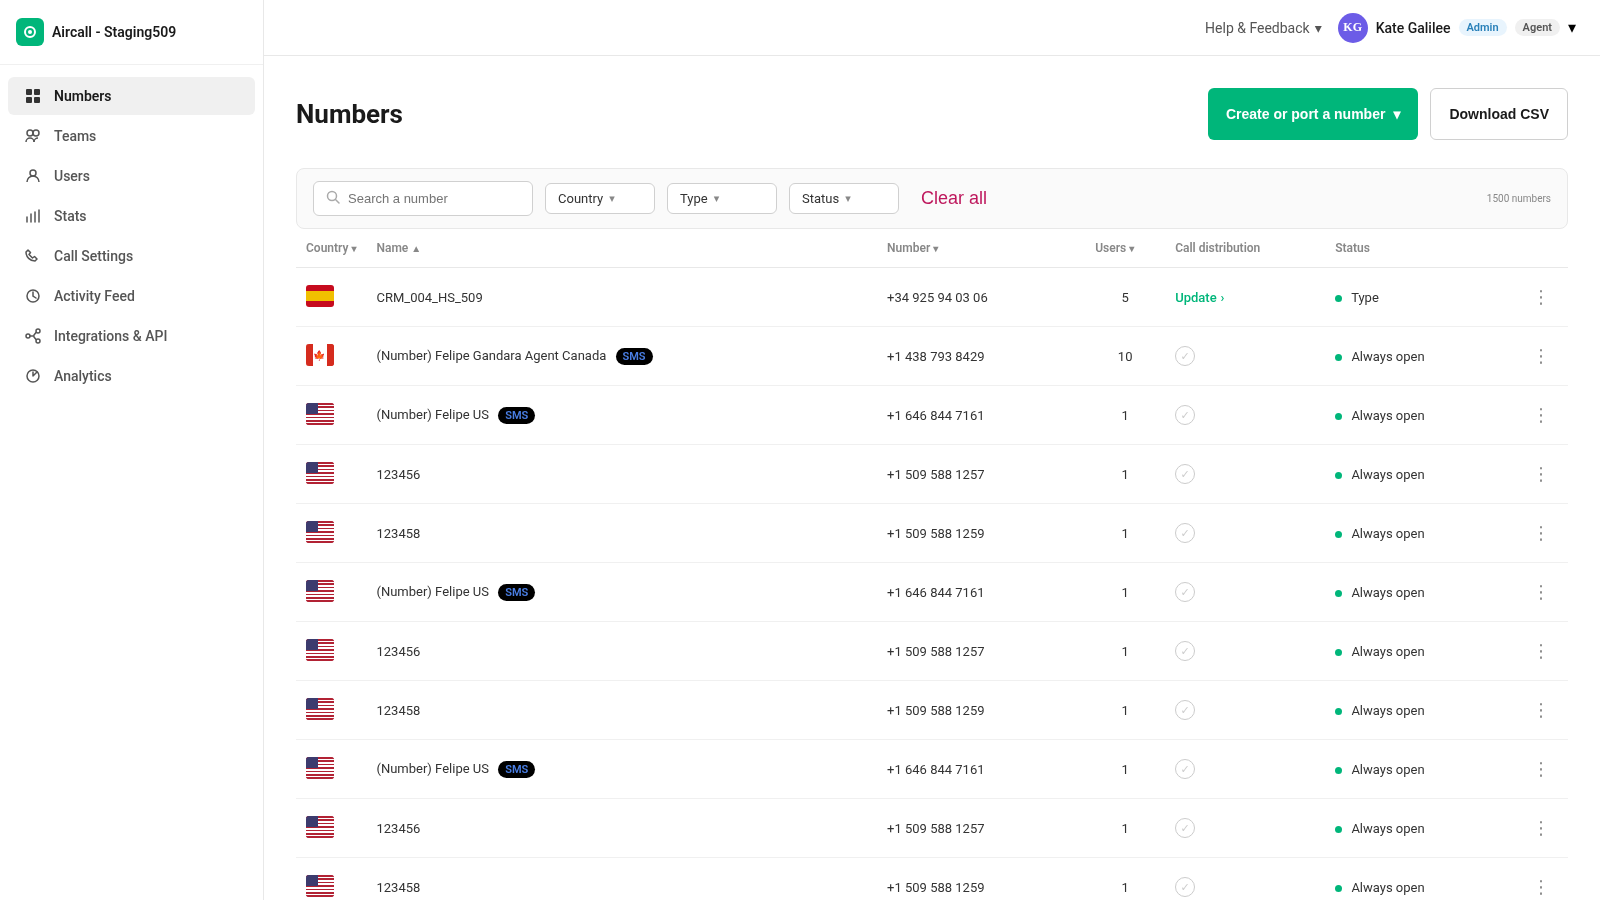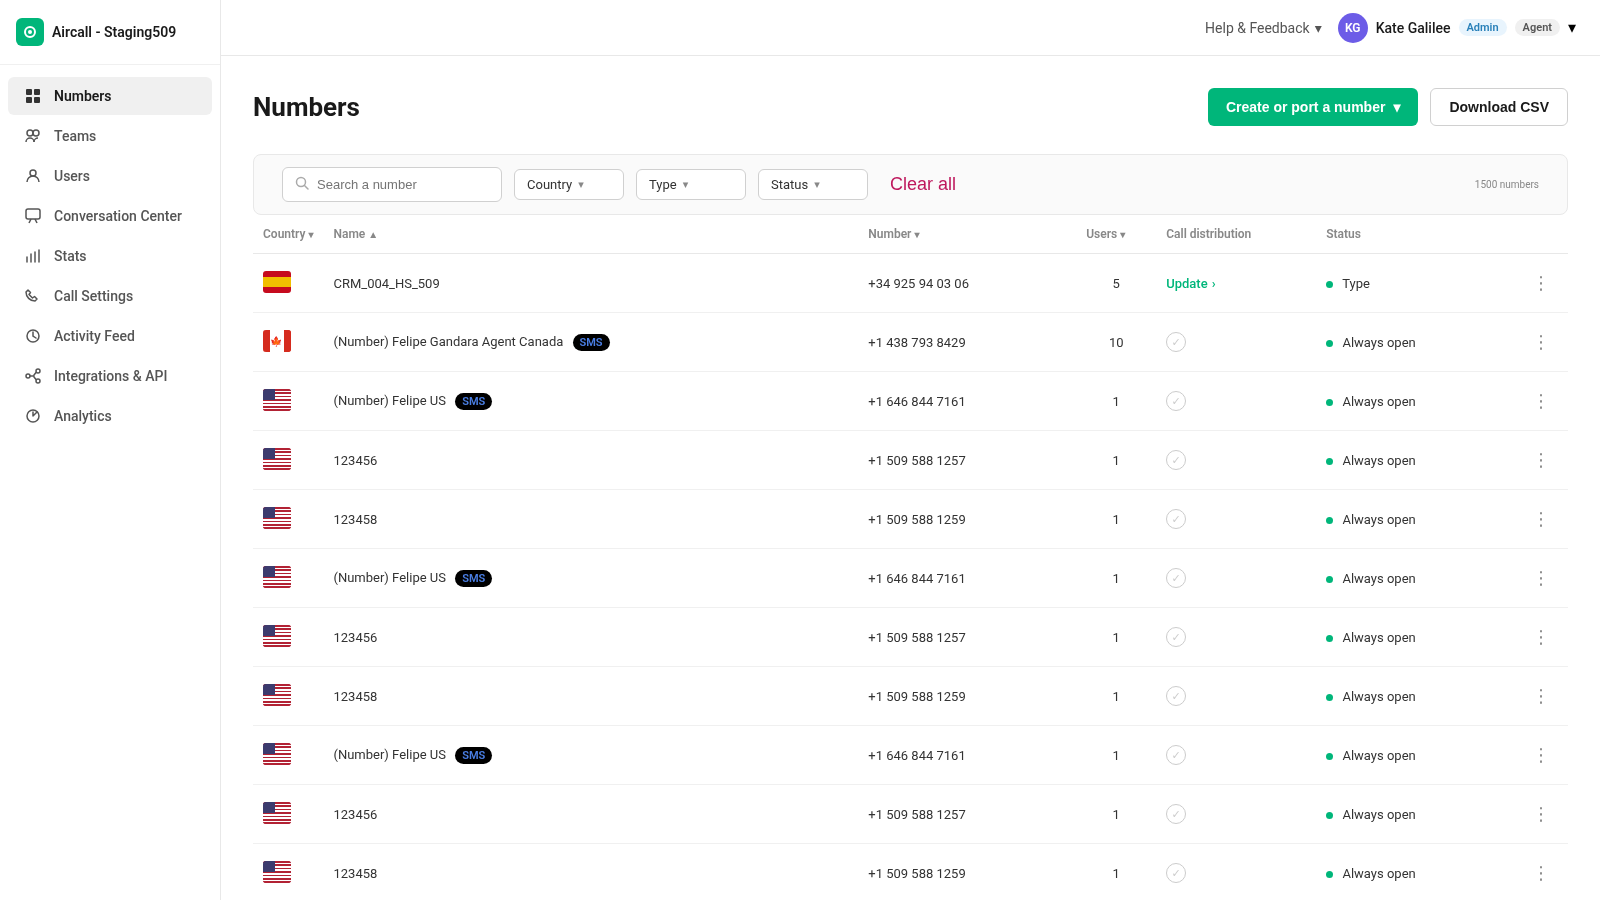--- a/index.html
+++ b/index.html
@@ -1,20 +1,20 @@
 <!DOCTYPE html>
 <html><head>
   <meta charset="utf-8">
   <style>
     * { margin: 0; padding: 0; box-sizing: border-box; }
     body { font-family: -apple-system, BlinkMacSystemFont, 'Segoe UI', Roboto, sans-serif; background: #f5f5f5; display: flex; height: 900px; width: 1600px; overflow: hidden; }
 
     
     #sidebar {
-      width: 221px;
+      width: 264px;
       background: #fff;
       border-right: 1px solid #e8e8e8;
       display: flex;
       flex-direction: column;
       flex-shrink: 0;
       height: 900px;
     }
     .sidebar-logo {
       display: flex;
       align-items: center;
@@ -110,20 +110,21 @@
       width: 30px;
       height: 30px;
       background: #6c5ce7;
       border-radius: 50%;
       display: flex;
       align-items: center;
       justify-content: center;
       color: #fff;
       font-size: 12px;
       font-weight: 600;
+      font-family: Liberation Serif, serif;
     }
     .user-name {
       font-size: 14px;
       font-weight: 500;
       color: #1a1a1a;
     }
     .badge {
       padding: 2px 8px;
       border-radius: 12px;
       font-size: 11px;
@@ -164,33 +165,33 @@
       font-weight: 600;
       cursor: pointer;
       display: flex;
       align-items: center;
       gap: 8px;
     }
     .btn-secondary {
       background: #fff;
       color: #1a1a1a;
       border: 1.5px solid #d0d0d0;
-      padding: 10px 18px;
+      padding: 17px 18px;
       border-radius: 6px;
       font-size: 14px;
       font-weight: 600;
       cursor: pointer;
     }
 
     
     .filters-bar {
       background: #fafafa;
       border: 1px solid #e8e8e8;
       border-radius: 8px;
-      padding: 12px 28px;
+      padding: 12px 16px;
       display: flex;
       align-items: center;
       gap: 12px;
       margin-bottom: 0;
     }
     .search-input-wrap {
       display: flex;
       align-items: center;
       gap: 8px;
       background: #fff;
@@ -416,30 +417,20 @@
       <span>Teams</span>
     </div>
     <div class="sidebar-item">
       <span class="nav-icon">
         <svg width="16" height="16" viewBox="0 0 16 16" fill="none">
           <circle cx="8" cy="5" r="3" stroke="#555" stroke-width="1.5"></circle>
           <path d="M2 14c0-3.3 2.7-6 6-6s6 2.7 6 6" stroke="#555" stroke-width="1.5"></path>
         </svg>
       </span>
       <span>Users</span>
-    </div>
-    <div class="sidebar-item">
-      <span class="nav-icon">
-        <svg width="16" height="16" viewBox="0 0 16 16" fill="none">
-          <rect x="1" y="1" width="14" height="10" rx="2" stroke="#555" stroke-width="1.5"></rect>
-          <path d="M4 15l2-4" stroke="#555" stroke-width="1.5"></path>
-          <path d="M12 15l-2-4" stroke="#555" stroke-width="1.5"></path>
-        </svg>
-      </span>
-      <span>Conversation Center</span>
     </div>
     <div class="sidebar-item">
       <span class="nav-icon">
         <svg width="16" height="16" viewBox="0 0 16 16" fill="none">
           <path d="M2 14V9M6 14V6M10 14V4M14 14V2" stroke="#555" stroke-width="1.5" stroke-linecap="round"></path>
         </svg>
       </span>
       <span>Stats</span>
     </div>
     <div class="sidebar-item">

